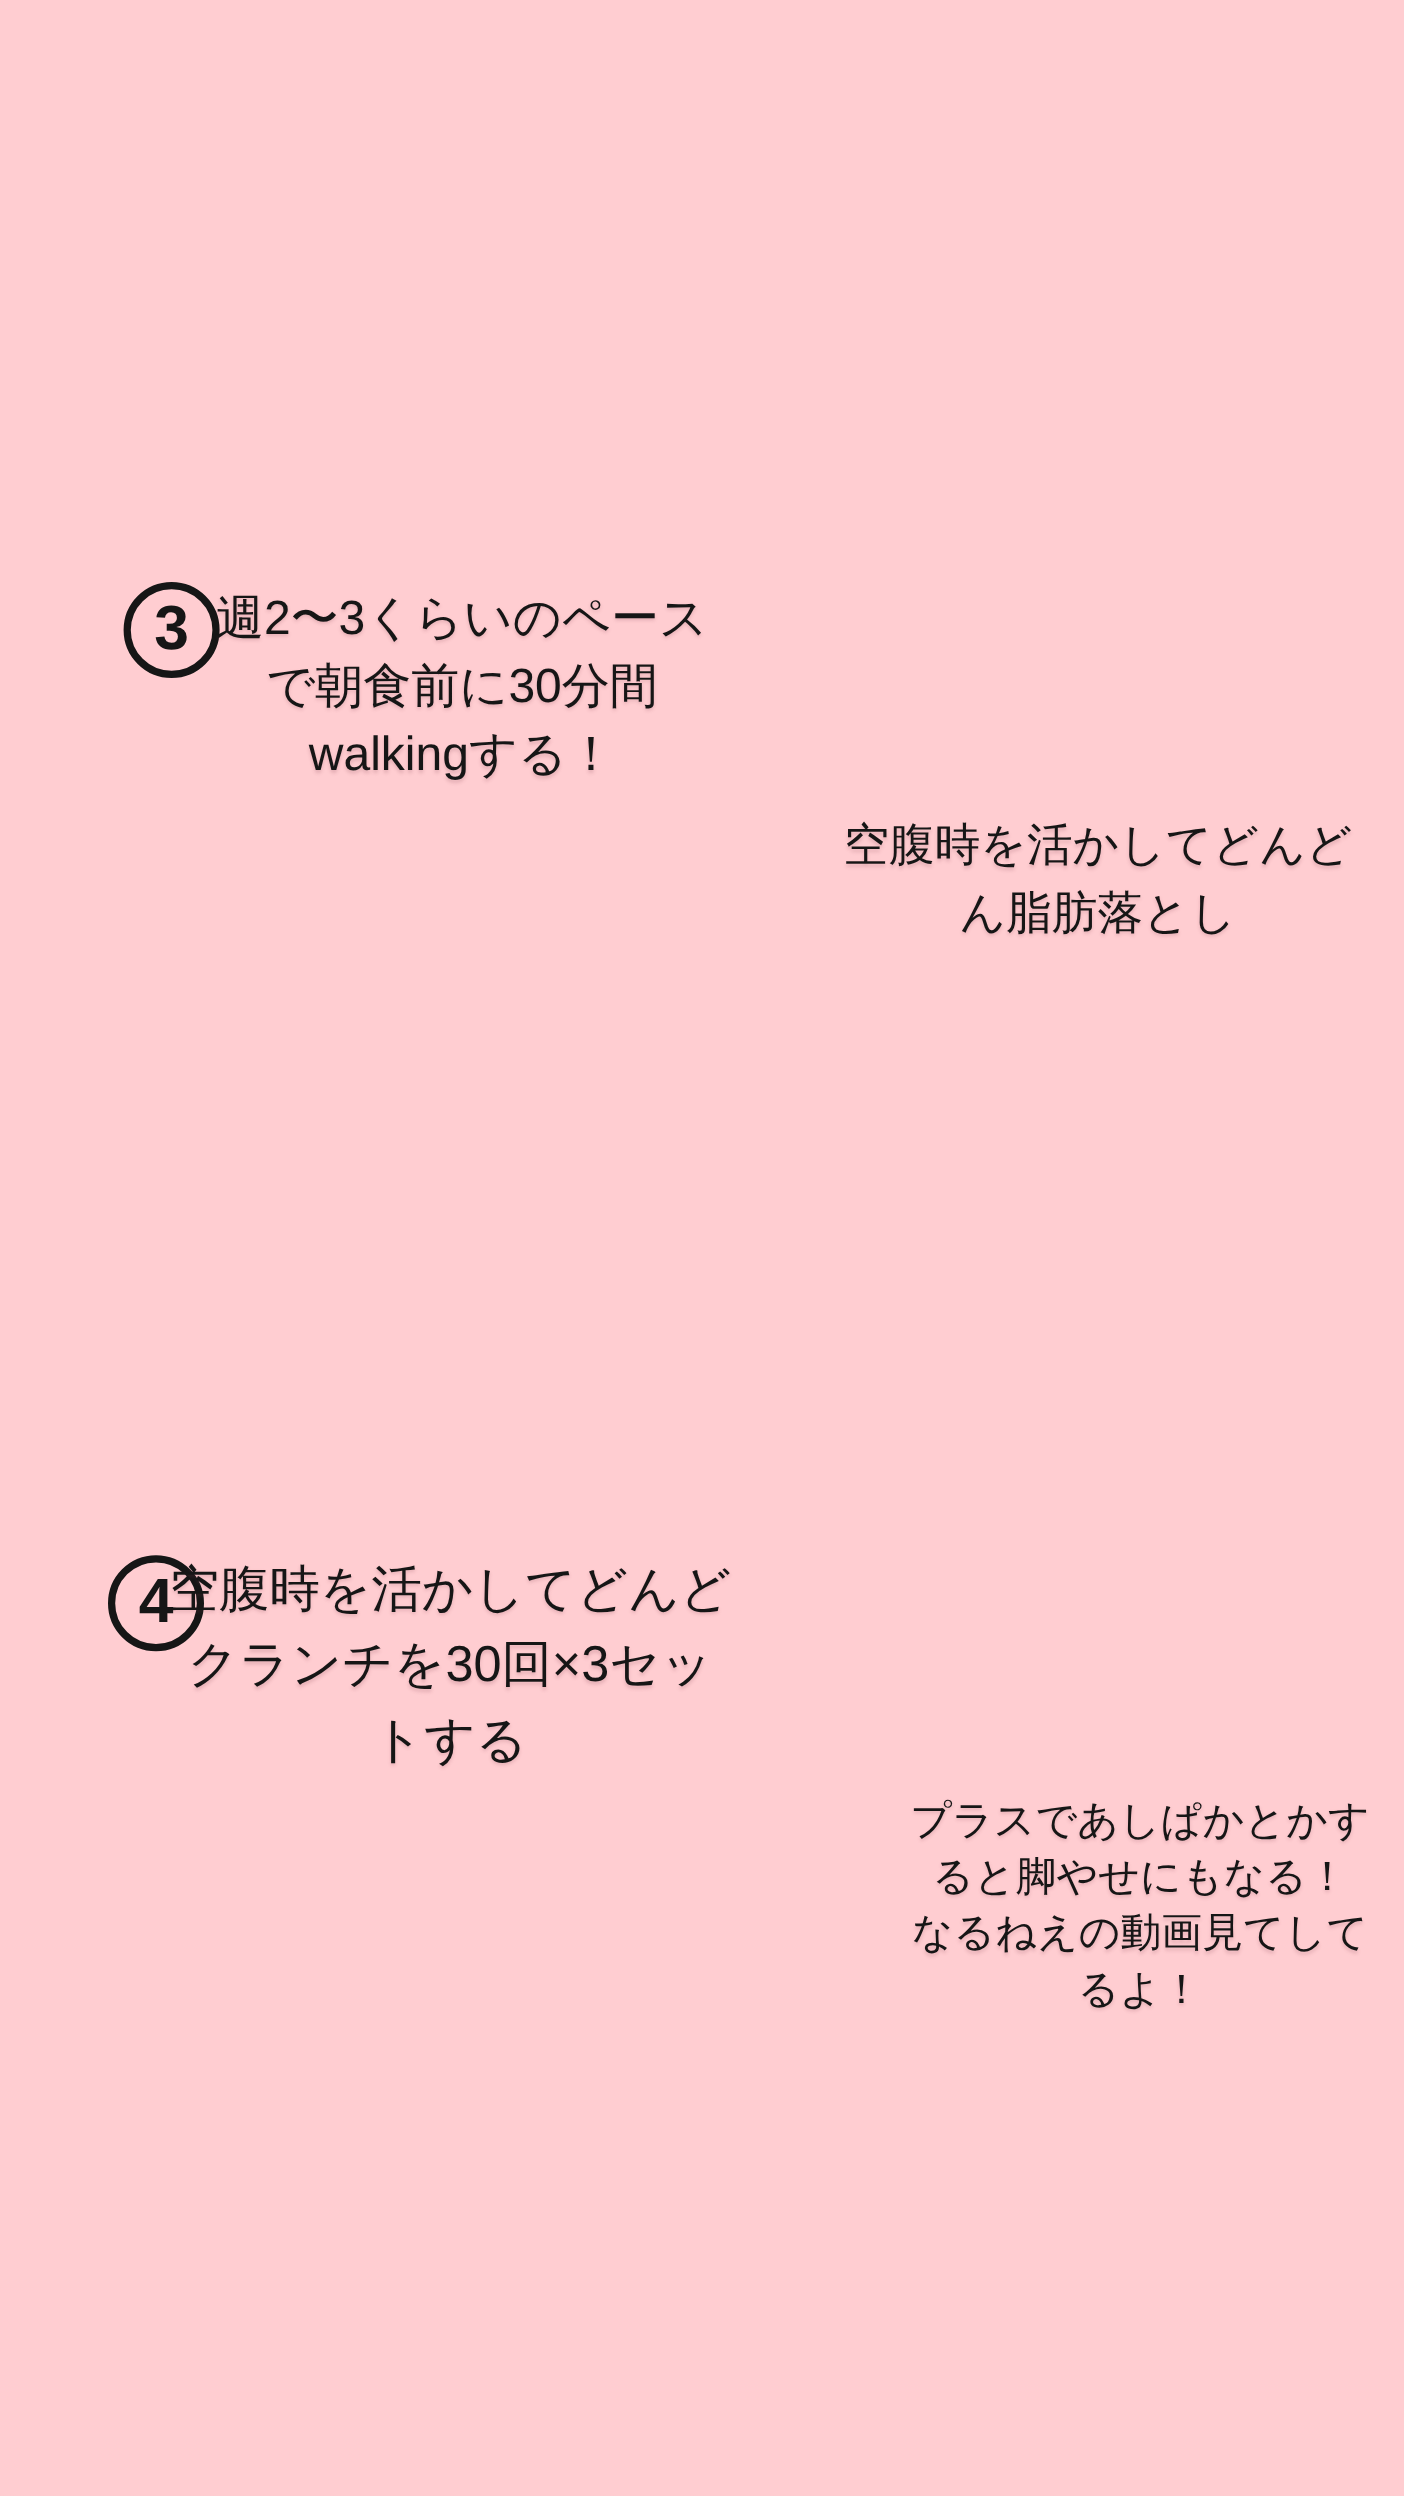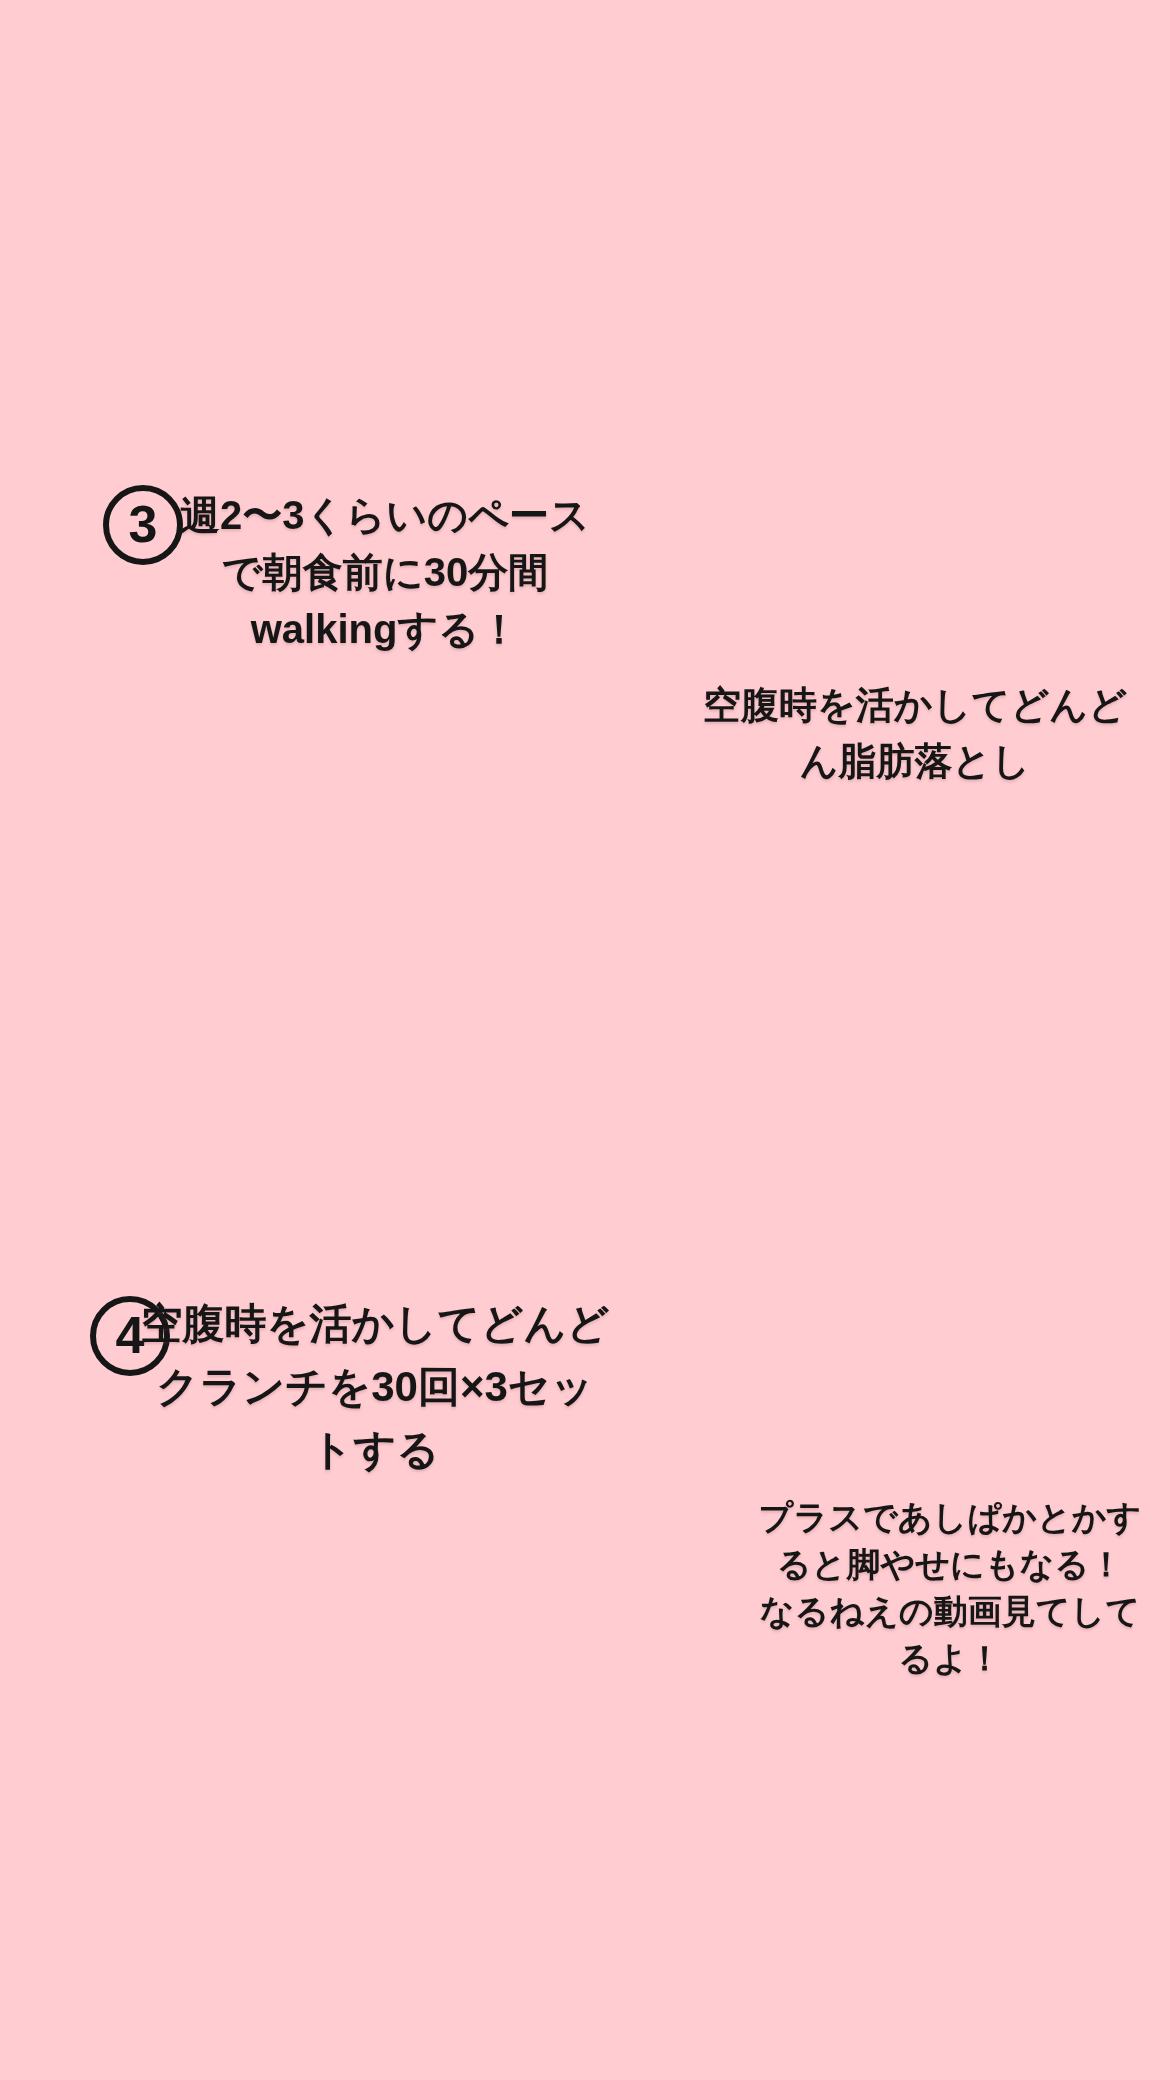--- a/index.html
+++ b/index.html
@@ -33,21 +33,21 @@
   }
   .num-badge span {
     font-size: 52px;
     font-weight: 900;
     line-height: 1;
     transform: translateY(-1px);
   }
   .txt {
     position: absolute;
     text-align: center;
-    font-weight: 700;
+    font-weight: 400;
     white-space: pre-line;
     text-shadow: 0 2px 3px rgba(130, 70, 80, 0.22);
   }
   .tip3-badge { left: 103px; top: 485px; }
   .tip3-text {
     left: 135px; top: 487px; width: 500px;
     font-size: 40px; line-height: 57px;
   }
   .tip3-note {
     left: 685px; top: 677px; width: 460px;

